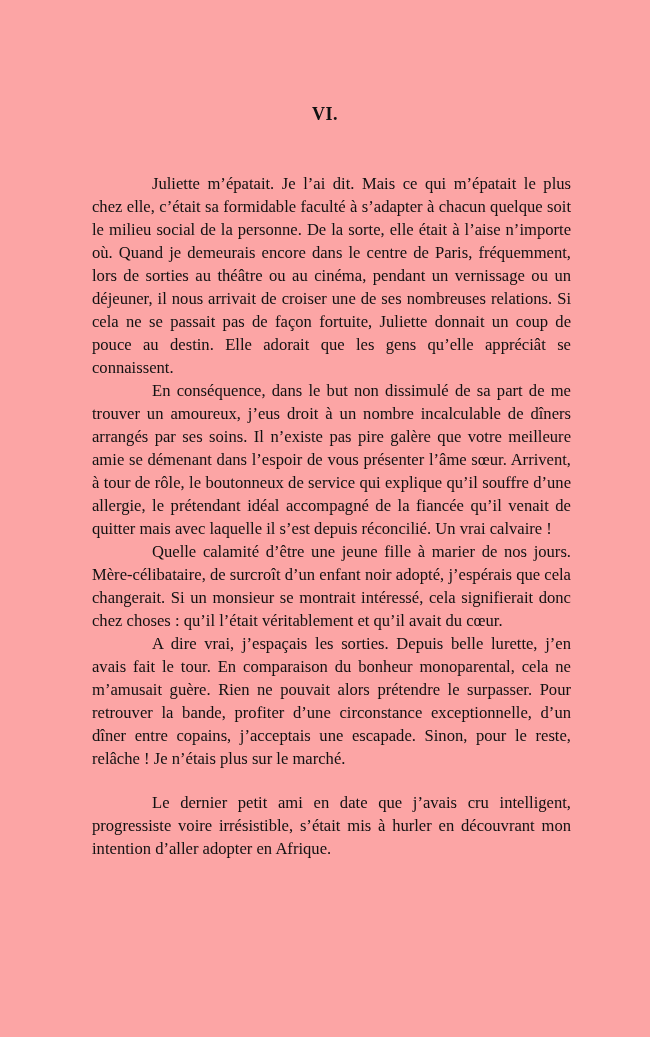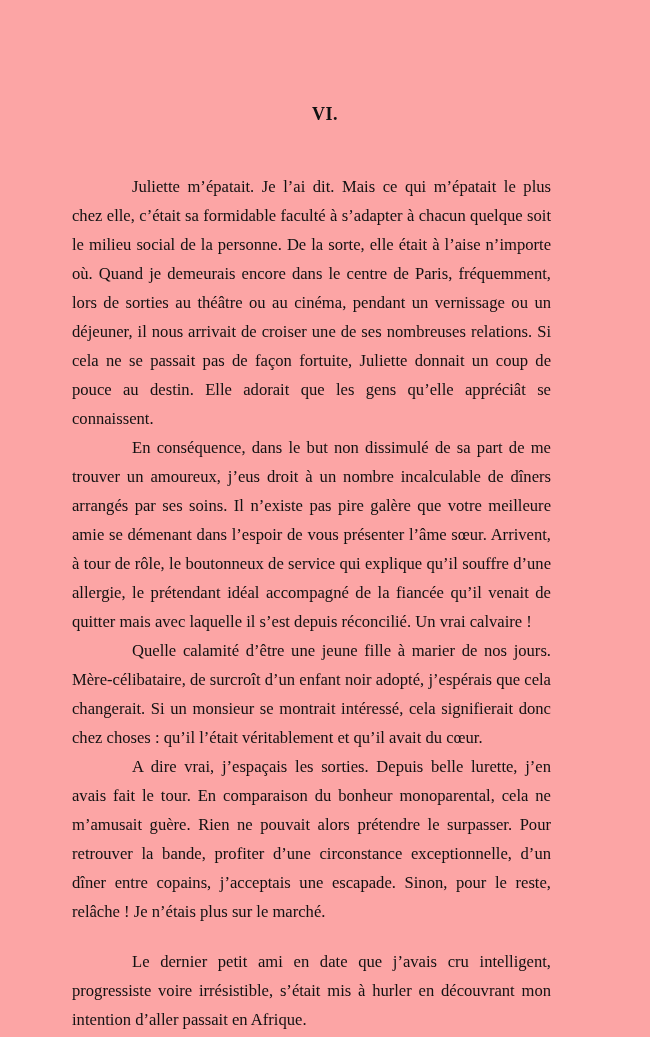--- a/index.html
+++ b/index.html
@@ -8,35 +8,35 @@
     position: absolute; left: 0; top: 0; width: 650px; height: 1037px;
     background: #fca5a5; color: #111111;
     font-family: "Liberation Serif", "DejaVu Serif", serif;
   }
   .chapter-title {
     position: absolute; left: 0; top: 103px; width: 650px;
     text-align: center; font-weight: bold; font-size: 18px; line-height: 22px;
     letter-spacing: 0.5px;
   }
   .body-text {
-    position: absolute; left: 72px; top: 172px; width: 479px;
-    font-size: 16.6px; line-height: 29px;
+    position: absolute; left: 92px; top: 172px; width: 479px;
+    font-size: 16.6px; line-height: 23px;
   }
   .para {
     margin: 0; text-align: justify; text-indent: 60px;
     hyphens: none;
   }
   .para.gap-before { margin-top: 20.75px; }
 </style>
 </head>
 <body>
 
 <div class="page">
   <div class="chapter-title">VI.</div>
 
   <div class="body-text">
     <p class="para">Juliette m’épatait. Je l’ai dit. Mais ce qui m’épatait le plus chez elle, c’était sa formidable faculté à s’adapter à chacun quelque soit le milieu social de la personne. De la sorte, elle était à l’aise n’importe où. Quand je demeurais encore dans le centre de Paris, fréquemment, lors de sorties au théâtre ou au cinéma, pendant un vernissage ou un déjeuner, il nous arrivait de croiser une de ses nombreuses relations. Si cela ne se passait pas de façon fortuite, Juliette donnait un coup de pouce au destin. Elle adorait que les gens qu’elle appréciât se connaissent.</p>
     <p class="para">En conséquence, dans le but non dissimulé de sa part de me trouver un amoureux, j’eus droit à un nombre incalculable de dîners arrangés par ses soins. Il n’existe pas pire galère que votre meilleure amie se démenant dans l’espoir de vous présenter l’âme sœur. Arrivent, à tour de rôle, le boutonneux de service qui explique qu’il souffre d’une allergie, le prétendant idéal accompagné de la fiancée qu’il venait de quitter mais avec laquelle il s’est depuis réconcilié. Un vrai calvaire !</p>
     <p class="para">Quelle calamité d’être une jeune fille à marier de nos jours. Mère-célibataire, de surcroît d’un enfant noir adopté, j’espérais que cela changerait. Si un monsieur se montrait intéressé, cela signifierait donc chez choses : qu’il l’était véritablement et qu’il avait du cœur.</p>
     <p class="para">A dire vrai, j’espaçais les sorties. Depuis belle lurette, j’en avais fait le tour. En comparaison du bonheur monoparental, cela ne m’amusait guère. Rien ne pouvait alors prétendre le surpasser. Pour retrouver la bande, profiter d’une circonstance exceptionnelle, d’un dîner entre copains, j’acceptais une escapade. Sinon, pour le reste, relâche ! Je n’étais plus sur le marché.</p>
-    <p class="para gap-before">Le dernier petit ami en date que j’avais cru intelligent, progressiste voire irrésistible, s’était mis à hurler en découvrant mon intention d’aller passait en Afrique.</p>
+    <p class="para gap-before">Le dernier petit ami en date que j’avais cru intelligent, progressiste voire irrésistible, s’était mis à hurler en découvrant mon intention d’aller adopter en Afrique.</p>
   </div>
 </div>
 
 </body></html>

